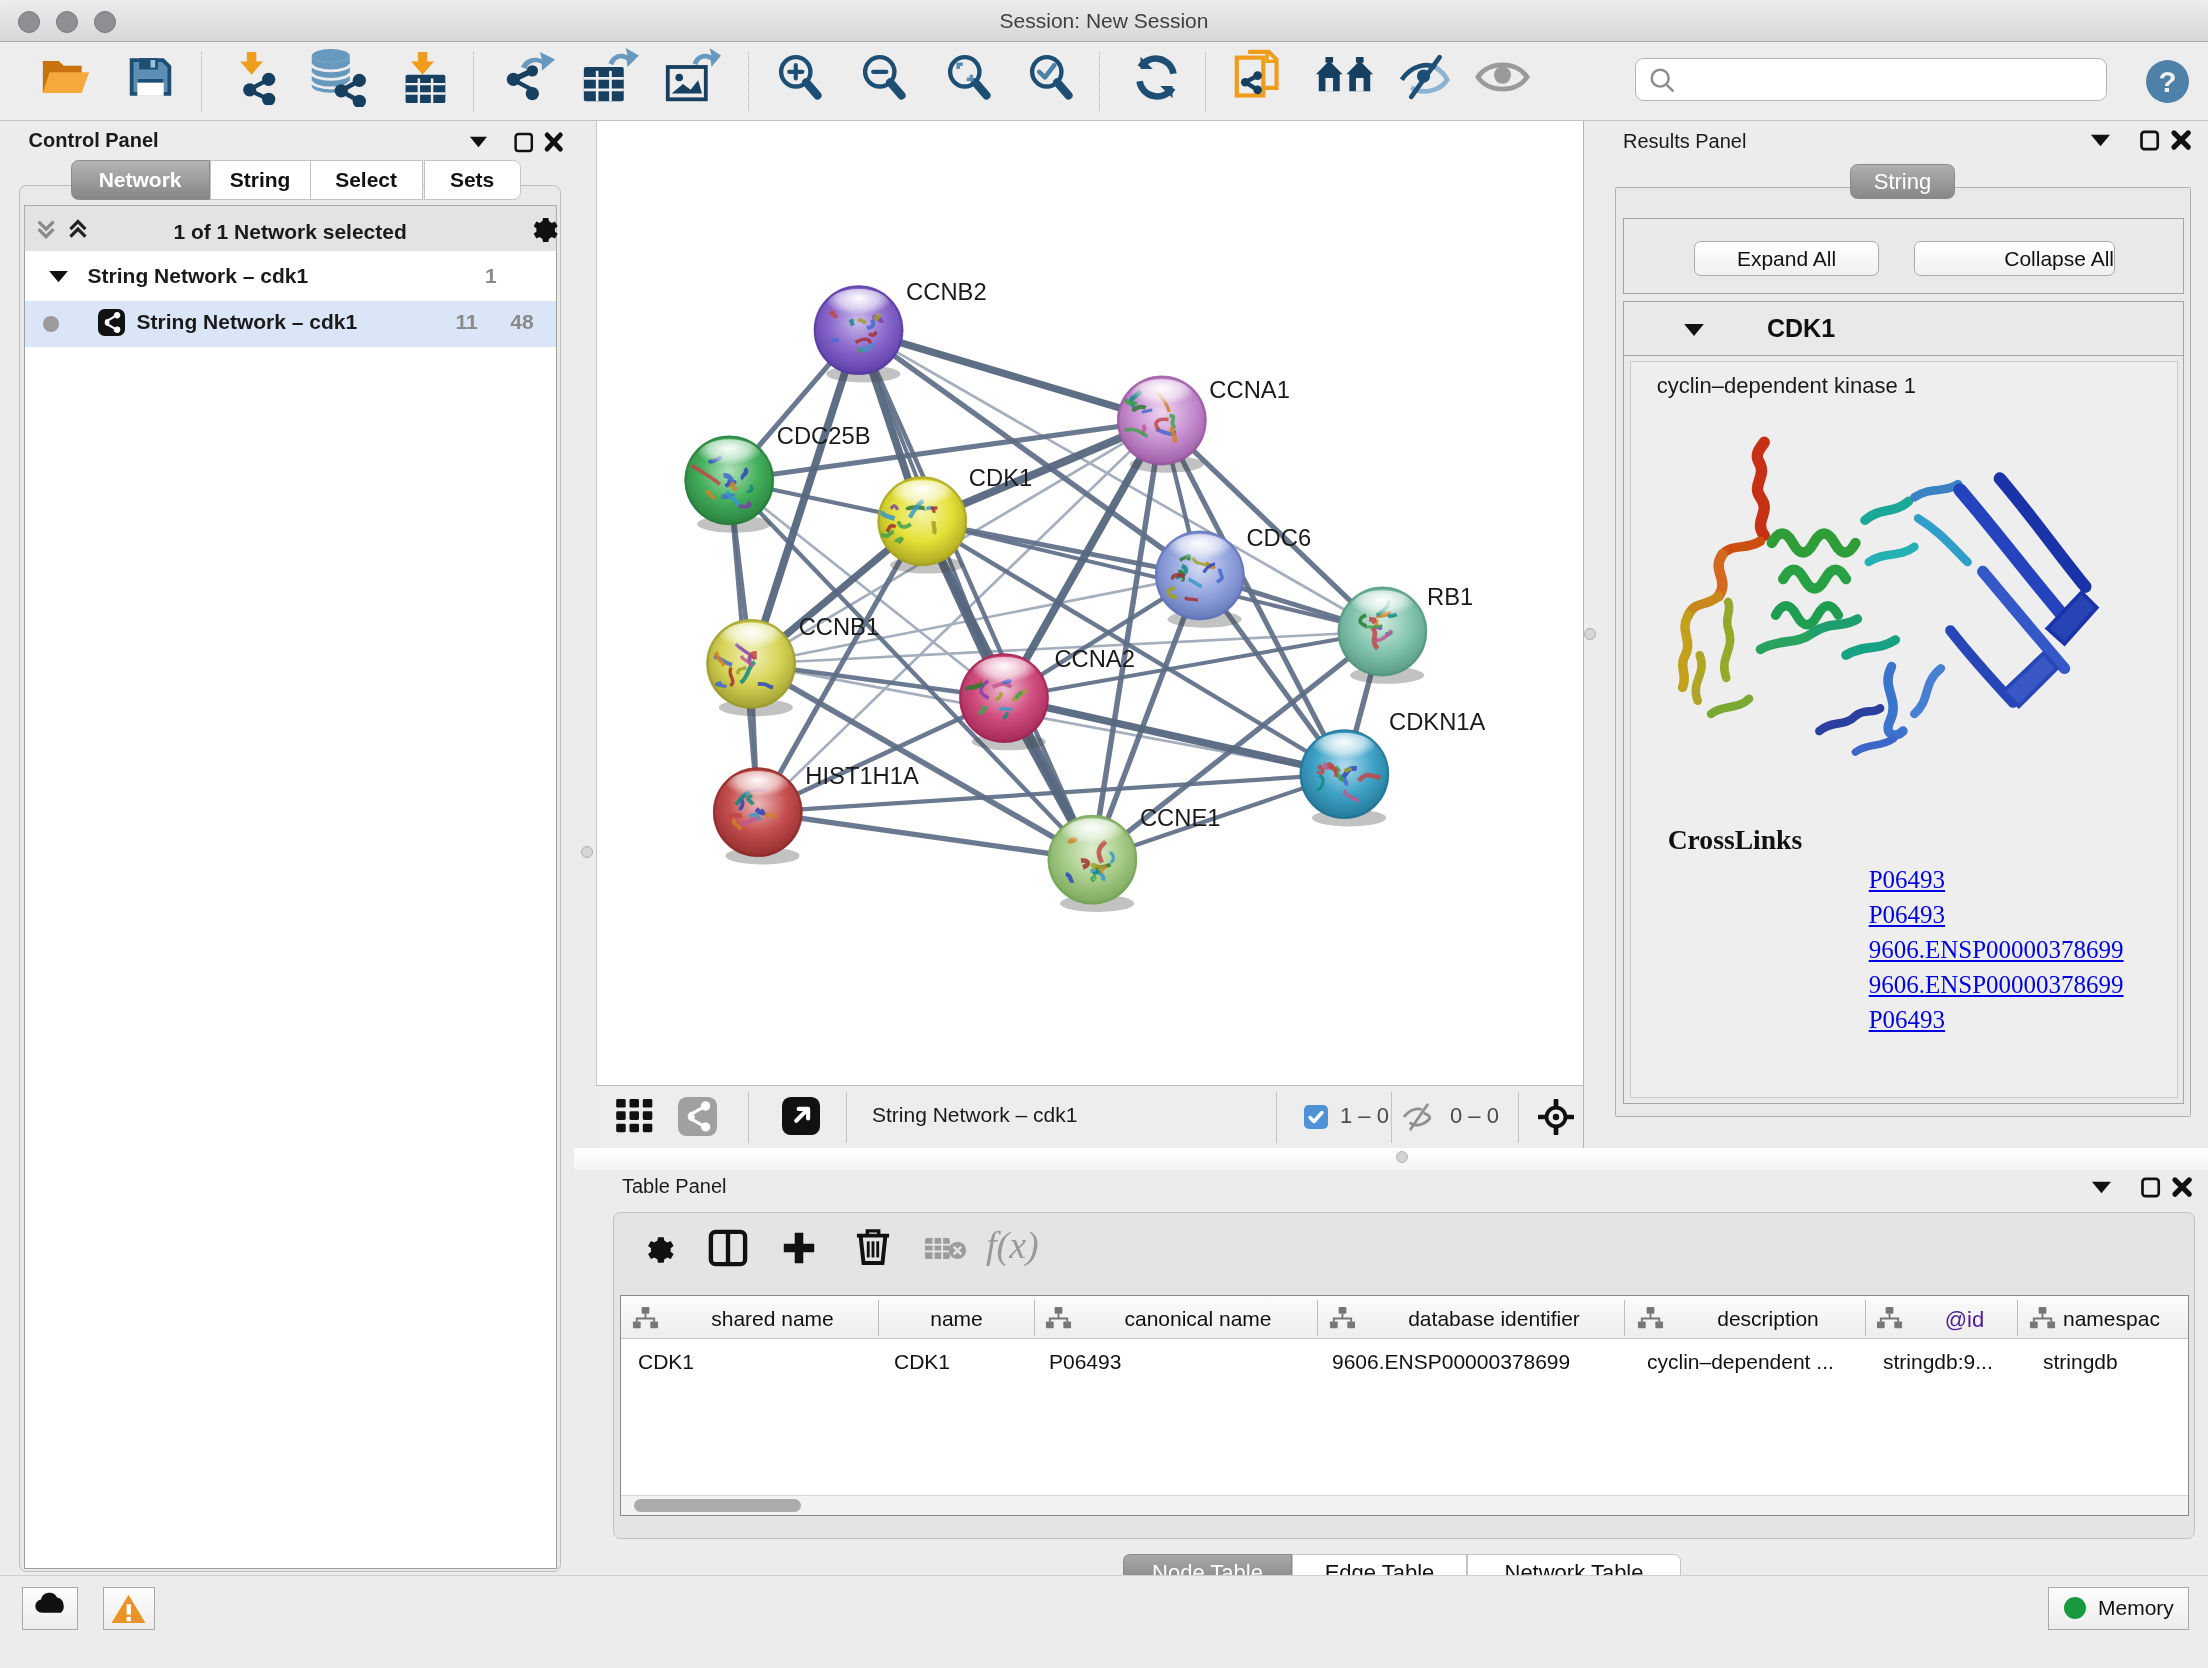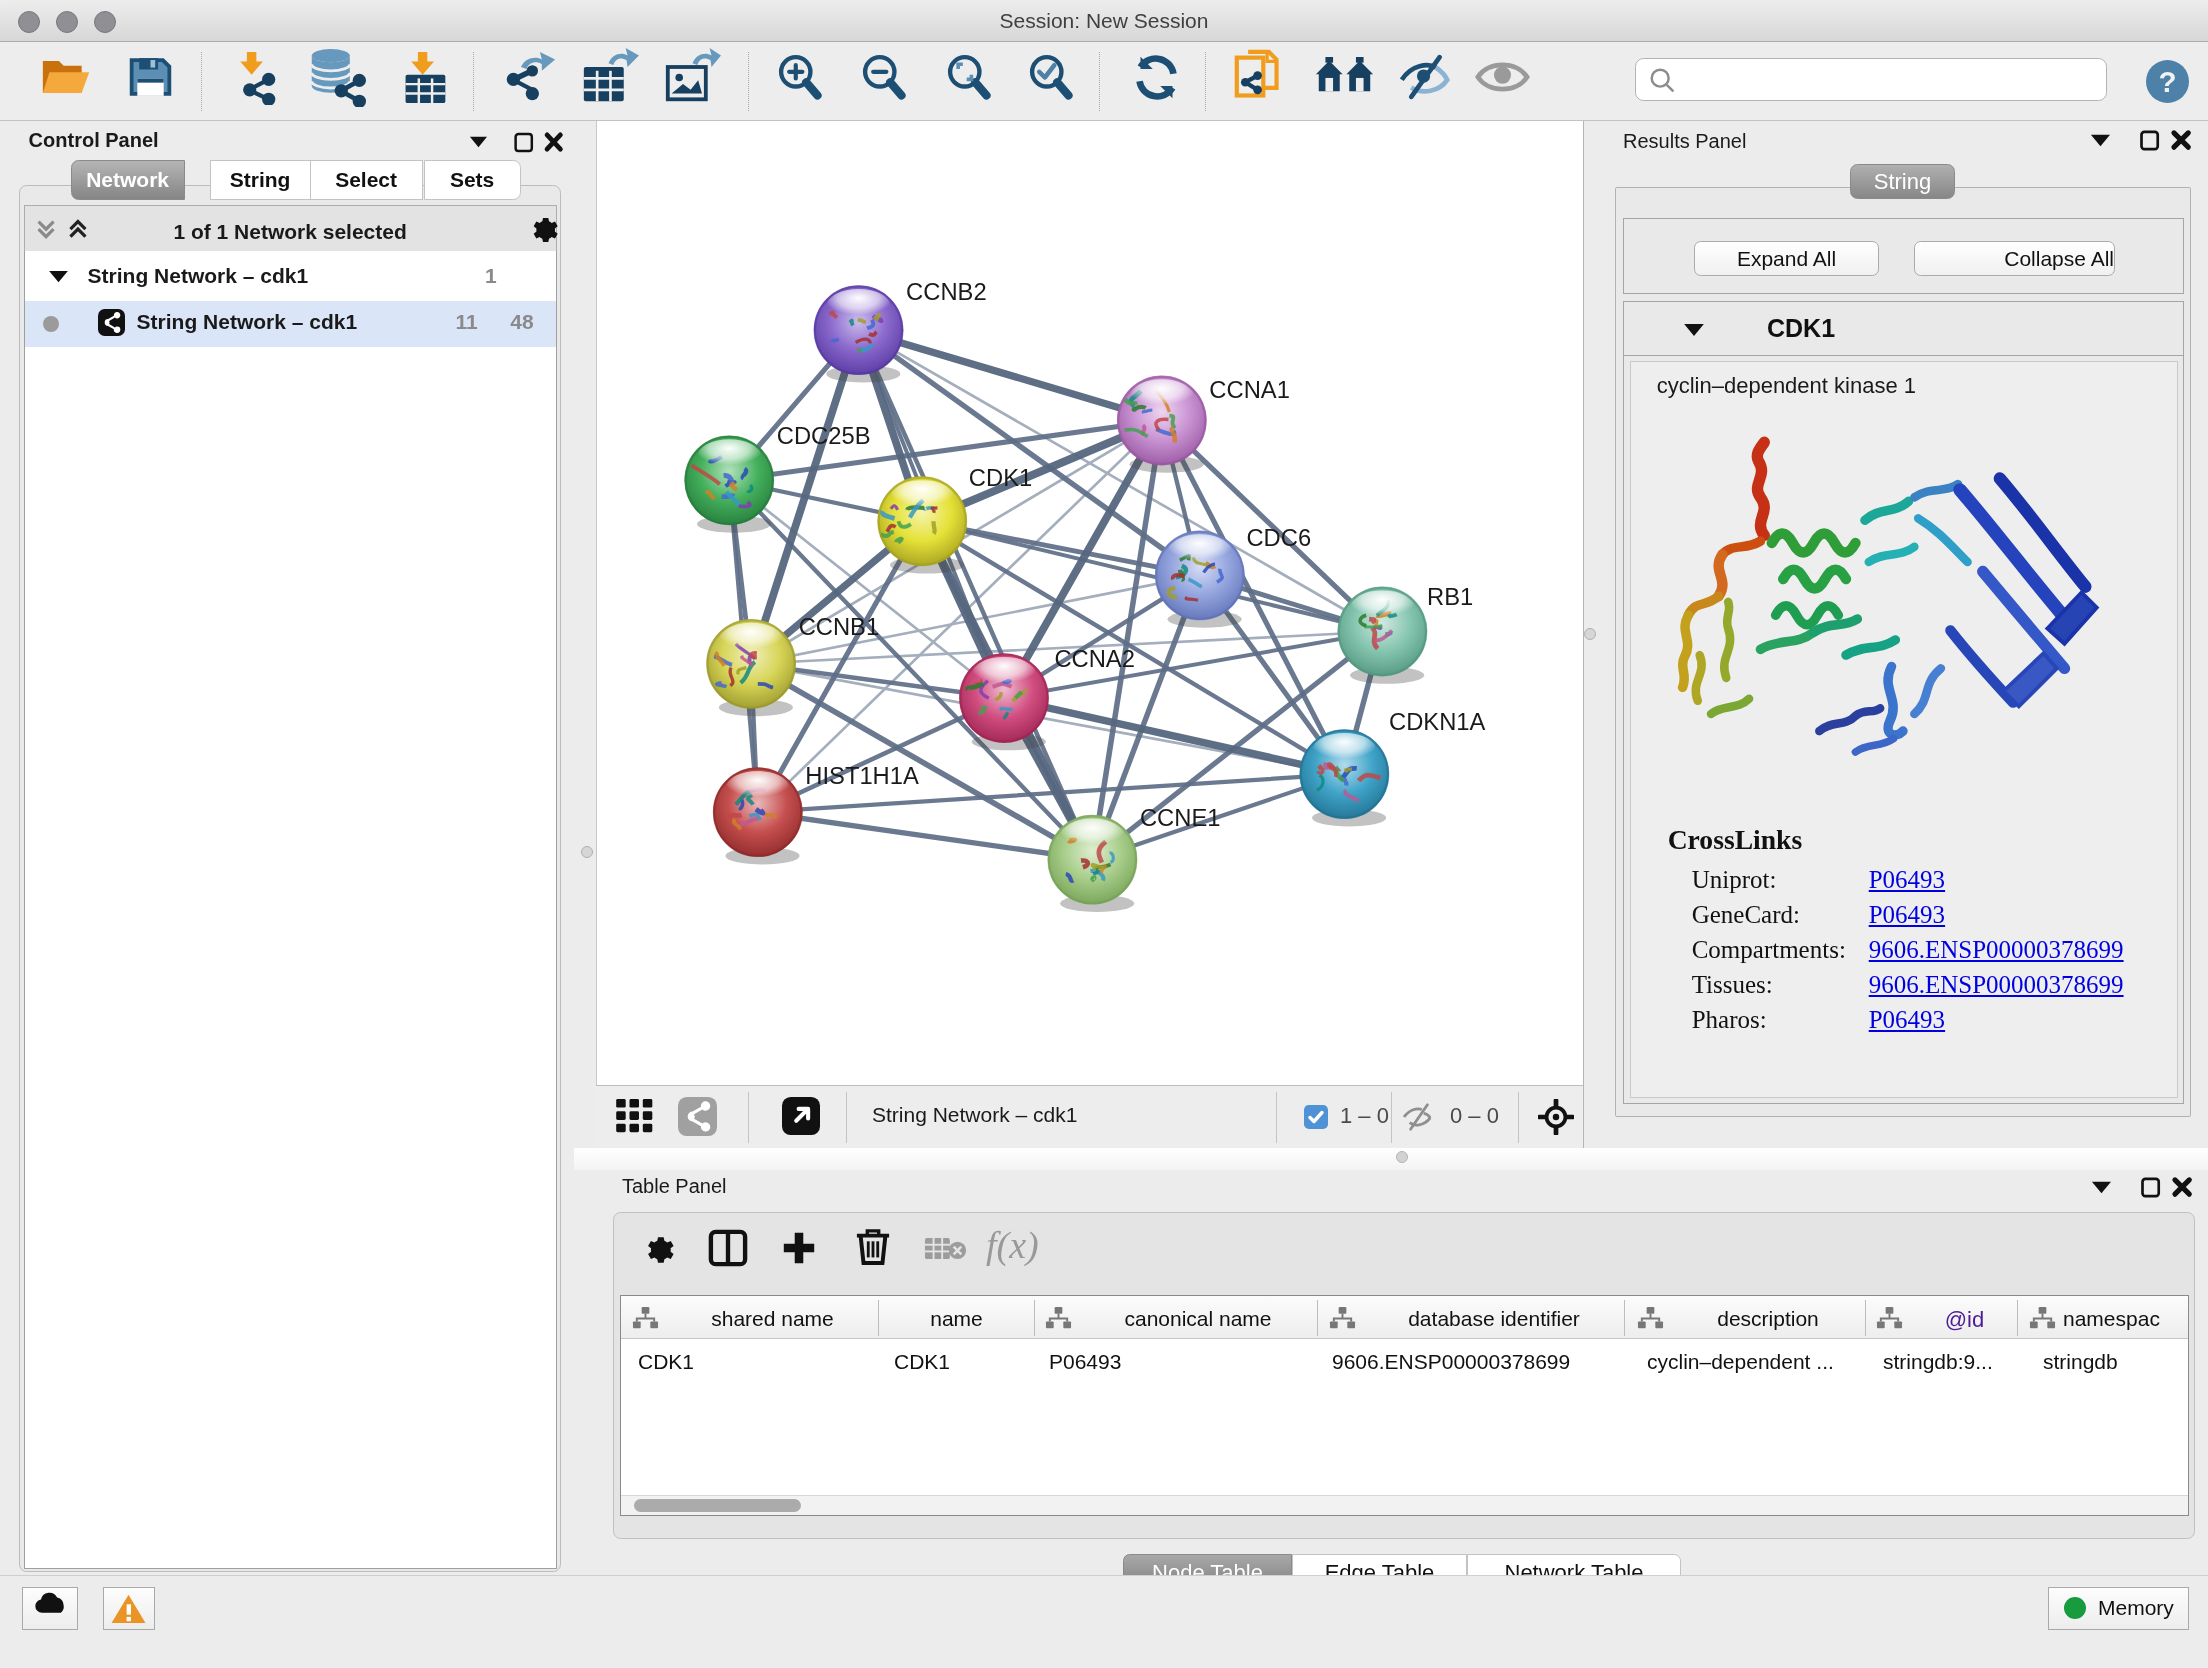--- a/index.html
+++ b/index.html
@@ -239,21 +239,21 @@
   <div id="helpbtn">?</div>
 </div>
 
 <div id="cp">
   <div class="ptitle" style="position:absolute;left:21px;top:7.6px;">Control Panel</div>
   <svg class="pnlbtns" style="left:460px;top:9.5px;" width="100" height="23" viewBox="0 0 105 24">
     <path d="M2 6 L20 6 L11 17 Z" fill="#111"></path>
     <rect x="50" y="3" width="17" height="18" rx="3" fill="none" stroke="#111" stroke-width="2.6"></rect>
     <path d="M83 4 L97 19 M97 4 L83 19" stroke="#111" stroke-width="5" stroke-linecap="round"></path>
   </svg>
-  <div class="tab tabsel" style="left:63px; width:114px; border-radius:7.6px 0 0 7.6px;">Network</div>
+  <div class="tab tabsel" style="left:63px; width:139px; border-radius:7.6px 0 0 7.6px;">Network</div>
   <div class="tab" style="left:202px; width:101px;">String</div>
   <div class="tab" style="left:302px; width:113px;">Select</div>
   <div class="tab" style="left:416px; width:97px; border-radius:0 7.6px 7.6px 0;">Sets</div>
   <div id="cpbox"></div>
   <div id="cpbar">
     <svg style="position:absolute;left:11.4px;top:9.5px;" width="67" height="30" viewBox="0 0 70 32">
       <path d="M2 6 L10 14 L18 6 M2 14 L10 22 L18 14" fill="none" stroke="#8a8a8a" stroke-width="3.4"></path>
       <path d="M36 14 L44 6 L52 14 M36 22 L44 14 L52 22" fill="none" stroke="#222" stroke-width="3.4"></path>
     </svg>
     <div style="position:absolute;left:0;top:14.3px;width:100%;text-align:center;font-size:21px;color:#1a1a1a;">1 of 1 Network selected</div>
@@ -683,23 +683,20 @@
           <path d="M296 212 C318 240 336 260 362 288" stroke="#2746b8" stroke-width="11"></path>
           <path d="M398 210 L434 172 L450 188 L416 226 Z" stroke="#1b33a8" stroke-width="4" fill="#2644b4"></path>
           <path d="M352 276 L394 236 L408 252 L368 292 Z" stroke="#2746b8" stroke-width="4" fill="#3a58c4"></path>
           <path d="M234 250 C222 274 244 284 232 308 C226 322 238 326 246 318" stroke="#3a74cc" stroke-width="10"></path>
           <path d="M258 300 C276 284 266 268 286 252" stroke="#477fd2" stroke-width="9"></path>
           <path d="M158 318 C172 306 184 314 196 302 C206 294 214 300 222 294" stroke="#2b3f9e" stroke-width="9"></path>
           <path d="M196 340 C210 330 222 336 236 326" stroke="#3c66c8" stroke-width="8"></path>
         </g>
       </svg>
       <div style="position:absolute;left:37px;top:462px;font-family:'Liberation Serif',serif;font-size:27.6px;font-weight:bold;color:#111;">CrossLinks</div>
-      <div style="position:absolute;left:61px;top:500px;font-family:'Liberation Serif',serif;font-size:25px;color:#111;line-height:35px;">
-        Uniprot:<br>GeneCard:<br>Compartments:<br>Tissues:<br>Pharos:
-      </div>
       <div style="position:absolute;left:238px;top:500px;font-family:'Liberation Serif',serif;font-size:25px;line-height:35px;">
         <a class="lnk" style="text-decoration:underline;">P06493</a><br>
         <a class="lnk" style="text-decoration:underline;">P06493</a><br>
         <a class="lnk" style="text-decoration:underline;">9606.ENSP00000378699</a><br>
         <a class="lnk" style="text-decoration:underline;">9606.ENSP00000378699</a><br>
         <a class="lnk" style="text-decoration:underline;">P06493</a>
       </div>
     </div>
   </div>
 </div>

